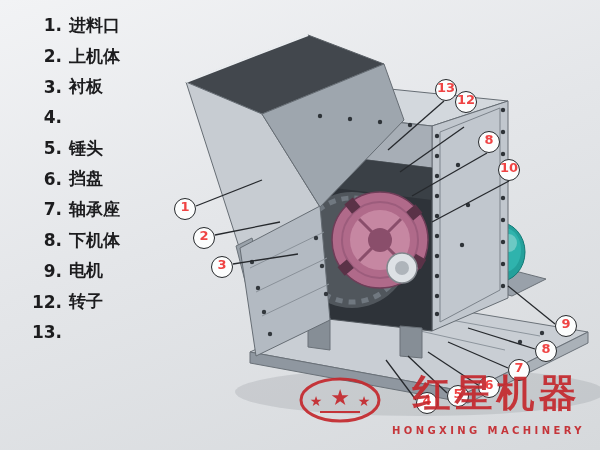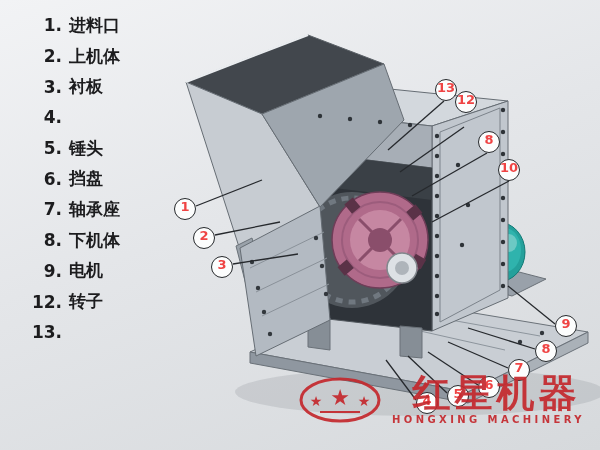--- a/index.html
+++ b/index.html
@@ -15,21 +15,21 @@
   .callout{
     position:absolute;width:22px;height:22px;border-radius:50%;
     background:#fcfdfd;border:1.6px solid #26292c;box-sizing:border-box;
     display:flex;align-items:flex-start;justify-content:center;
     font-size:13px;font-weight:bold;color:#ef4444;z-index:4;
   }
   .watermark{position:absolute;left:298px;top:374px;display:flex;align-items:flex-start;z-index:6;opacity:0.92;}
   .watermark .logo{flex:0 0 auto;margin-top:2px;}
   .brand-text{margin-left:8px;display:flex;flex-direction:column;align-items:center;}
   .brand-text .cn{font-size:38px;line-height:1;font-weight:bold;letter-spacing:4px;color:#c4282d;white-space:nowrap;margin-left:16px;}
-  .brand-text .en{font-size:10px;font-weight:bold;letter-spacing:3.4px;color:#c4282d;margin-top:2px;white-space:nowrap;}
+  .brand-text .en{font-size:10px;font-weight:bold;letter-spacing:3.4px;color:#c4282d;margin-top:13px;white-space:nowrap;}
 </style>
 </head>
 <body>
 
 <ul class="parts-list">
   <li>
       <span class="num">1.</span>
       <span>进料口</span>
     </li>
   <li>

